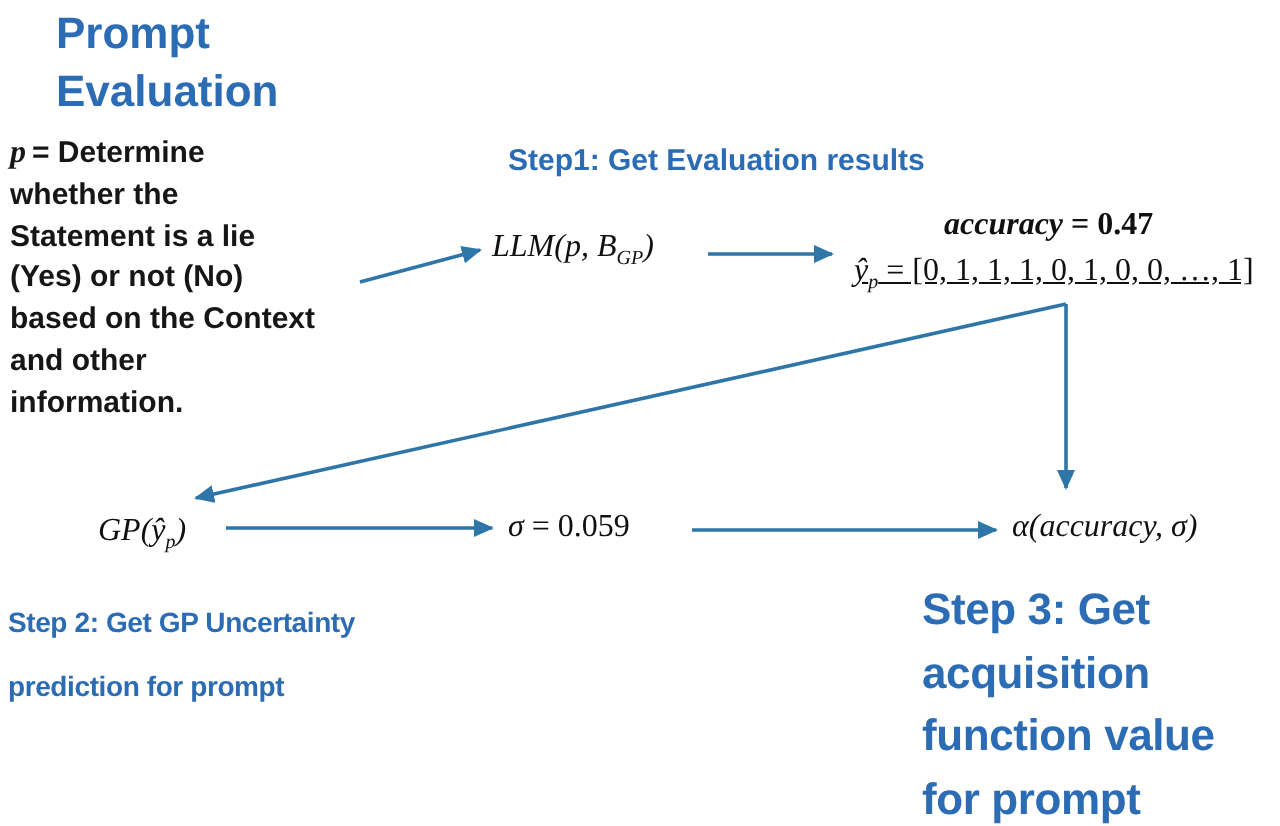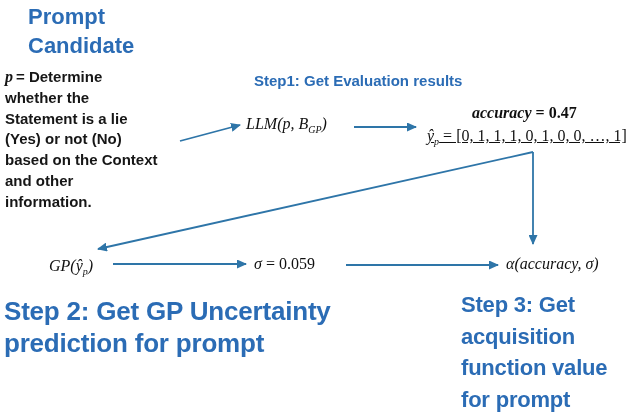--- a/index.html
+++ b/index.html
@@ -10,21 +10,21 @@
   }
   html,body{margin:0;padding:0;background:#fff;}
   .canvas{
     position:relative;width:640px;height:413px;background:var(--bg);
     font-family:"Liberation Sans",sans-serif;overflow:hidden;
   }
   .abs{position:absolute;}
   .heading{color:var(--heading-blue);font-weight:700;white-space:nowrap;}
   .title{left:28px;top:2px;font-size:22px;line-height:29px;}
   .step1{left:254px;top:72px;font-size:15px;}
-  .step2{left:4px;top:295px;font-size:26px;line-height:32px;letter-spacing:-0.2px;}
+  .step2{left:4px;top:295px;font-size:14px;line-height:32px;letter-spacing:-0.2px;}
   .step3{left:461px;top:289px;font-size:22px;line-height:31.5px;letter-spacing:-0.2px;}
   .prompt{left:5px;top:57px;font-size:15px;line-height:20.8px;font-weight:600;color:var(--text-black);white-space:nowrap;margin-top:10px;}
   .pvar{font-family:"Liberation Serif","DejaVu Serif",serif;font-style:italic;font-size:16px;margin-right:3px;}
   .math{font-family:"Liberation Serif","DejaVu Serif",serif;font-size:16px;color:#101010;white-space:nowrap;}
   .mi{font-style:italic;}
   .math sub{font-size:10px;font-style:italic;line-height:0;}
   .yp{font-size:16px;text-decoration:underline;}
   svg.arrows{position:absolute;left:0;top:0;width:640px;height:413px;}
   svg.arrows line, svg.arrows polyline{stroke:var(--arrow-blue);stroke-width:1.8;fill:none;}
   #ah path{fill:var(--arrow-blue);}
@@ -43,21 +43,21 @@
     <line x1="180" y1="141" x2="240" y2="125" marker-end="url(#ah)"></line>
     <line x1="354" y1="127" x2="416" y2="127" marker-end="url(#ah)"></line>
     <line x1="533" y1="152" x2="533" y2="244" marker-end="url(#ah)"></line>
     <line x1="533" y1="152" x2="98" y2="249" stroke-width="2.2" marker-end="url(#ah)"></line>
     <line x1="113" y1="264" x2="246" y2="264" marker-end="url(#ah)"></line>
     <line x1="346" y1="265" x2="498" y2="265" marker-end="url(#ah)"></line>
   </svg>
 
   <div class="abs heading title">
     <div>Prompt</div>
-    <div>Candidate</div>
+    <div>Evaluation</div>
   </div>
 
   <div class="abs prompt">
     <div><span class="pvar">p</span><span>= Determine</span></div>
     <div>whether the</div>
     <div>Statement is a lie</div>
     <div>(Yes) or not (No)</div>
     <div>based on the Context</div>
     <div>and other</div>
     <div>information.</div>

